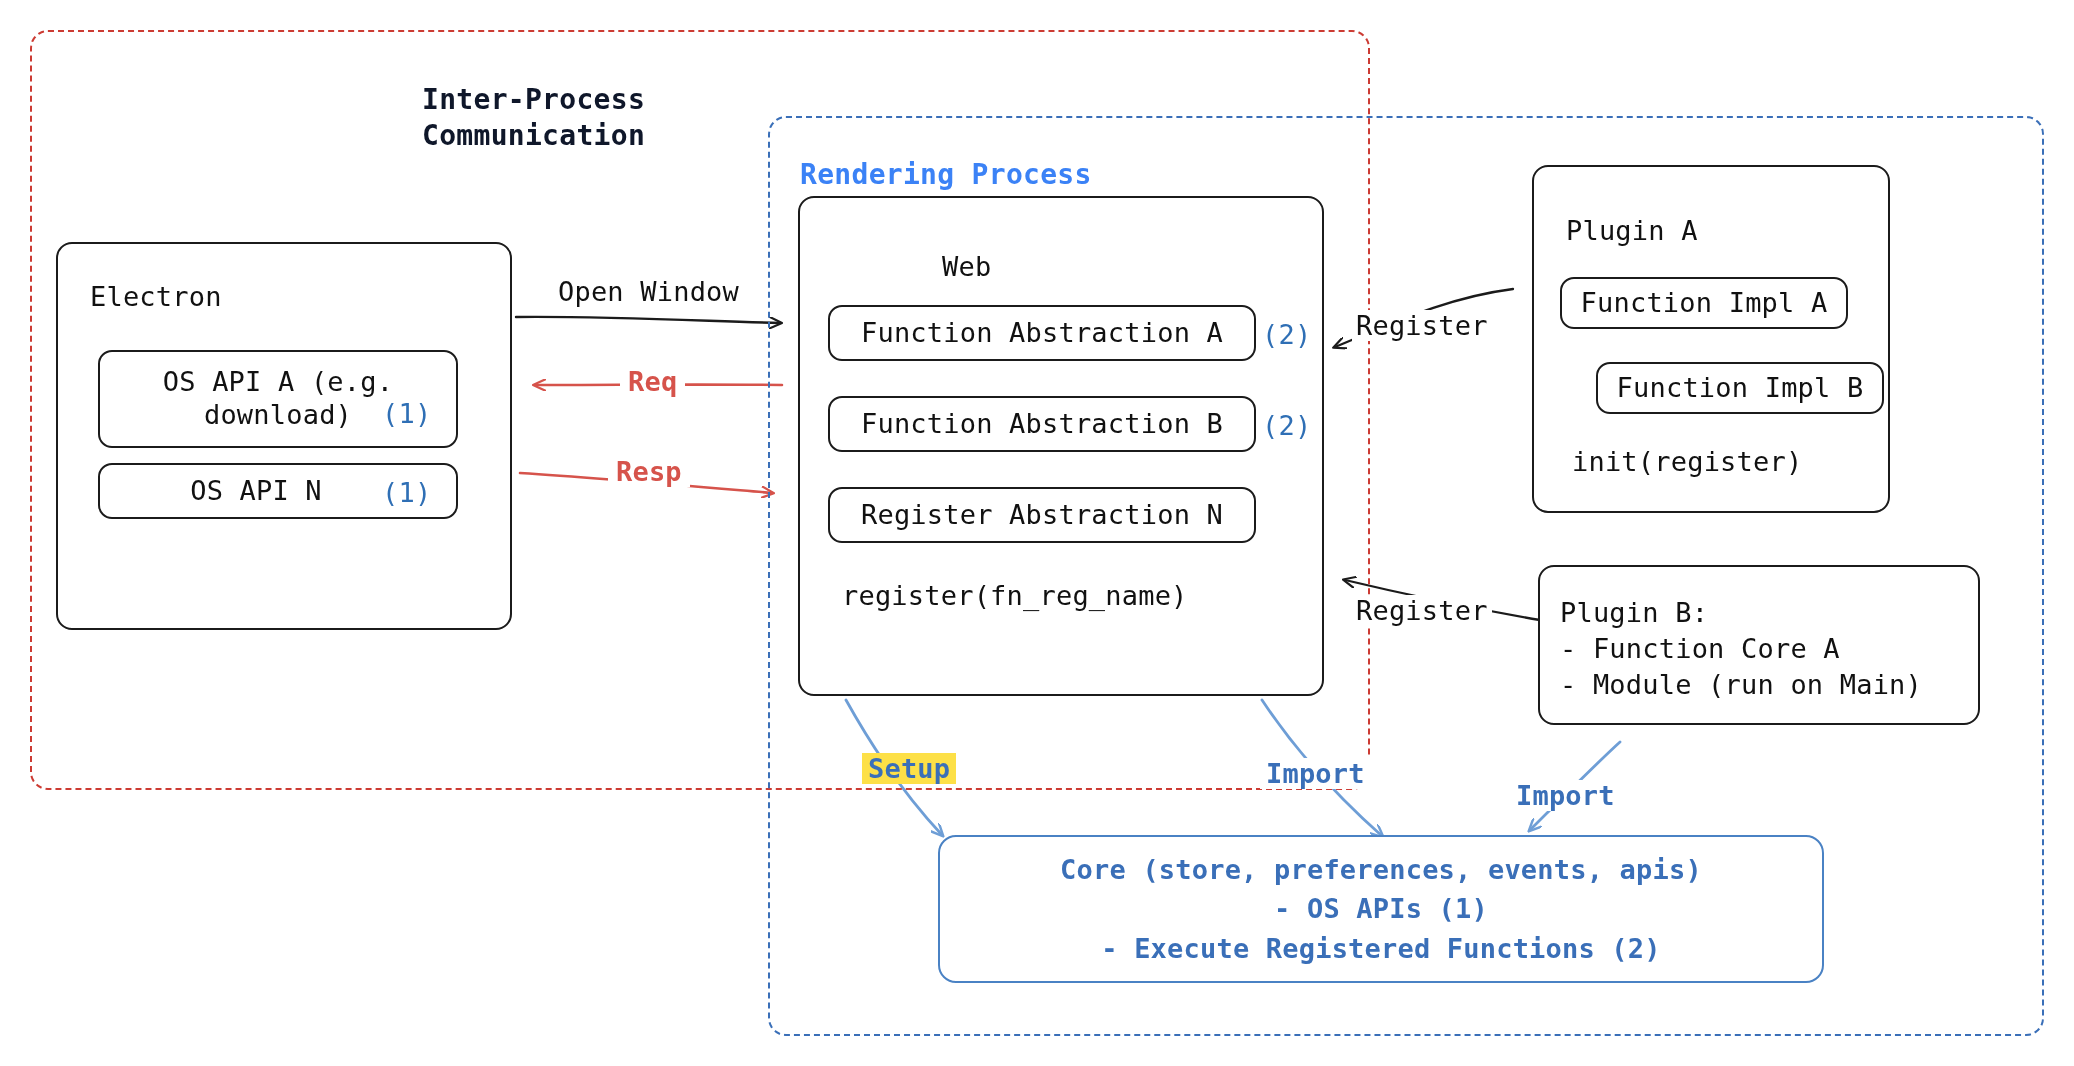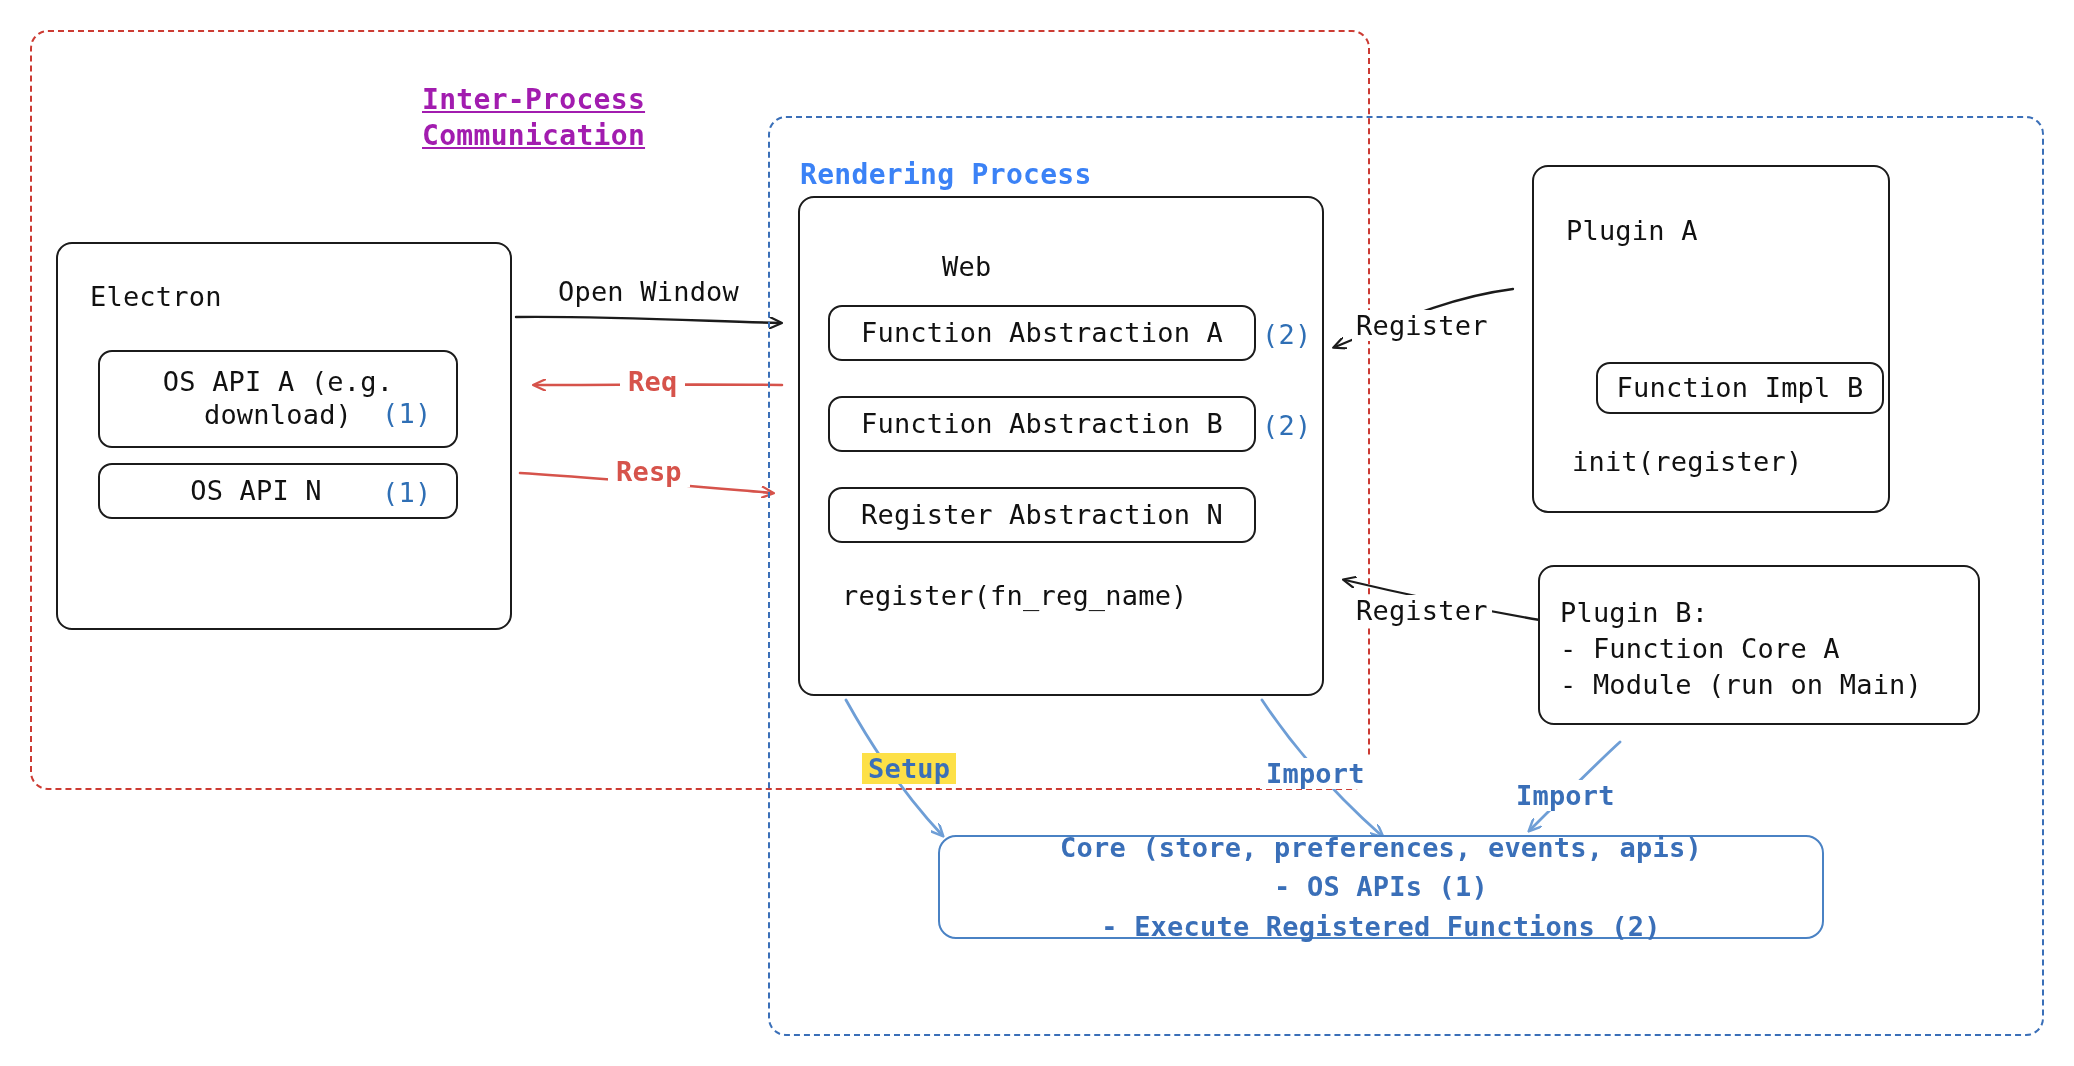--- a/index.html
+++ b/index.html
@@ -80,21 +80,21 @@
     border: 2.4px dashed #3a6fb8;
   }
   .group-label {
     position: absolute;
     font-size: 28px;
     font-weight: bold;
     white-space: pre;
     line-height: 1.28;
     letter-spacing: 0.3px;
   }
-  .group-label.red  { color: #a21caf; text-decoration: underline; }
+  .group-label.red  { color: #0f172a; }
   .group-label.blue { color: #3b82f6; margin-top: 11px; }
 
   
   .edge-label {
     position: absolute;
     font-size: 27px;
     white-space: pre;
     letter-spacing: 0.2px;
   }
   .edge-label.black { color: #111111; }
@@ -217,33 +217,36 @@
 
   <div class="inner-node" style="left:828px; top:487px; width:428px; height:56px;">
     <span>Register Abstraction N</span>
   </div>
 
   <div class="plain-text" style="left:842px; top:578px;">register(fn_reg_name)</div>
 
   <div class="node" style="left:1532px; top:165px; width:358px; height:348px;"></div>
   <div class="node-title" style="left:1566px; top:215px;">Plugin A</div>
 
+  <div class="inner-node" style="left:1560px; top:277px; width:288px; height:52px;">
+    <span>Function Impl A</span>
+  </div>
 
   <div class="inner-node" style="left:1560px; top:362px; width:288px; height:52px;margin-left:36px;">
     <span>Function Impl B</span>
   </div>
 
   <div class="plain-text" style="left:1572px; top:444px;">init(register)</div>
 
   <div class="node" style="left:1538px; top:565px; width:442px; height:160px;"></div>
   <div class="plain-text" style="left:1560px; top:595px;">Plugin B:
 - Function Core A
 - Module (run on Main)</div>
 
-  <div class="core-node" style="left:938px; top:835px; width:886px; height:104px;">
+  <div class="core-node" style="left:938px; top:835px; width:886px; height:148px;">
     <span class="core-line">Core (store, preferences, events, apis)</span>
     <span class="core-line">- OS APIs (1)</span>
     <span class="core-line">- Execute Registered Functions (2)</span>
   </div>
 
   <div class="edge-label black" style="left:558px; top:276px;">Open Window</div>
 
   <div class="edge-label red" style="left:620px; top:366px; background:#ffffff; padding:0 8px;">Req</div>
 
   <div class="edge-label red" style="left:608px; top:456px; background:#ffffff; padding:0 8px;">Resp</div>

